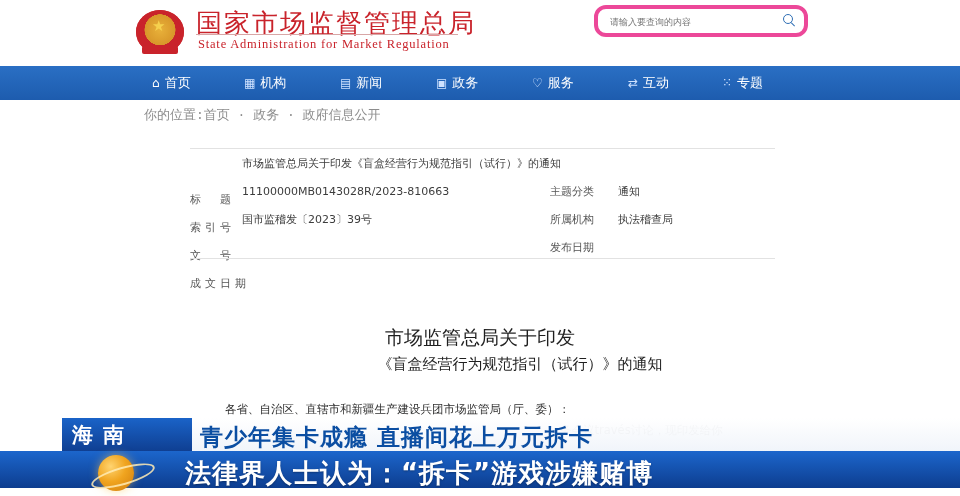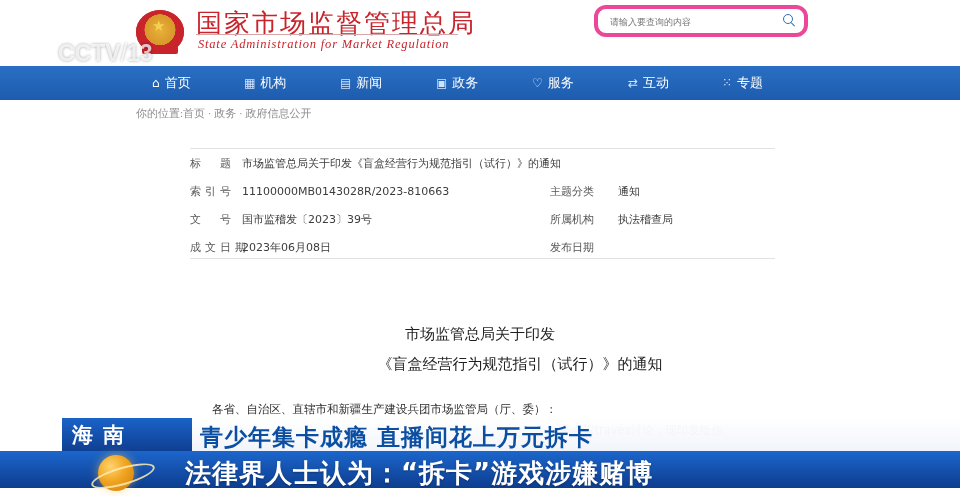--- a/index.html
+++ b/index.html
@@ -65,21 +65,20 @@
     font-family: "DejaVu Sans", sans-serif;
   }
   .title-en {
     position: absolute;
     left: 198px; top: 37px;
     font-size: 12.5px;
     color: #c9232b;
     letter-spacing: 0.8px;
     white-space: nowrap;
     font-family: "Liberation Serif", serif;
-    font-style: italic;
   }
   .title-rule {
     position: absolute;
     left: 196px; top: 34px;
     width: 262px; height: 1px;
     background: #d8a6a6;
   }
   .search-box {
     position: absolute;
     left: 594px; top: 5px;
@@ -142,24 +141,24 @@
   .nav-item .nav-ico {
     font-size: 12px;
     color: #cfe2ff;
     line-height: 1;
   }
   .nav-home .nav-ico { color: #ffffff; }
 
   
   .breadcrumb {
     position: absolute;
-    left: 136px; top: 106px;
-    font-size: 11px;
+    left: 144px; top: 106px;
+    font-size: 13px;
     color: #8d8d8d;
-    font-family: Liberation Serif, serif;
+    font-family: Liberation Mono, monospace;
     white-space: nowrap;
   }
 
   
   .doc-meta {
     position: absolute;
     left: 190px; top: 150px;
     width: 585px;
     font-size: 11px;
     color: #4a4a4a;
@@ -170,20 +169,21 @@
     height: 28px;
     line-height: 28px;
     white-space: nowrap;
   }
   .meta-label {
     position: absolute;
     left: 0;
     width: 52px;
     color: #555;
     letter-spacing: 4px;
+    margin-top: 36px;
   }
   .meta-value {
     position: absolute;
     left: 52px;
     color: #3c3c3c;
     text-align: right;
   }
   .meta-label-r {
     position: absolute;
     left: 360px;
@@ -208,30 +208,30 @@
   
   .doc-title {
     position: absolute;
     width: 960px;
     text-align: center;
     color: #1f1f1f;
     font-family: "DejaVu Sans", sans-serif;
   }
   .doc-title-1 {
     top: 325px;
-    font-size: 15px;
+    font-size: 19px;
   }
   .doc-title-2 {
     top: 355px;
     font-size: 15px;
     padding-left: 40px;
   }
   .doc-body-1 {
     position: absolute;
-    left: 212px; top: 402px;
+    left: 225px; top: 402px;
     font-size: 11.5px;
     color: #2f2f2f;
     font-family: "DejaVu Sans", sans-serif;
     white-space: nowrap;
   }
   .doc-body-2 {
     position: absolute;
     left: 560px; top: 423px;
     font-size: 11.5px;
     color: #2f2f2f;
@@ -418,35 +418,31 @@
       <span class="meta-value-r">通知</span>
     </div>
     <div class="meta-row">
       <span class="meta-label">文　号</span>
       <span class="meta-value">国市监稽发〔2023〕39号</span>
       <span class="meta-label-r">所属机构</span>
       <span class="meta-value-r">执法稽查局</span>
     </div>
     <div class="meta-row">
       <span class="meta-label">成文日期</span>
-      <span class="meta-value">2023年06月08日</span>
       <span class="meta-label-r">发布日期</span>
     </div>
   </div>
   <div class="meta-rule rule-bottom"></div>
 
   <div class="doc-title doc-title-1">市场监管总局关于印发</div>
   <div class="doc-title doc-title-2">《盲盒经营行为规范指引（试行）》的通知</div>
   <div class="doc-body-1">各省、自治区、直辖市和新疆生产建设兵团市场监管局（厅、委）：</div>
   <div class="doc-body-2">务会议través讨论，现印发给你</div>
   <div class="doc-body-3">规范指引（试行）》已经市场监管总局</div>
 
-  <div class="watermark">
-    <span>CCTV</span><span class="slash">/</span><span>13</span>
-  </div>
 
   <div class="lower-third">
     <div class="region-tag">
       <span>海南</span>
     </div>
     <div class="headline-bar">
       <span>青少年集卡成瘾 直播间花上万元拆卡</span>
     </div>
     <div class="main-bar">
       <div class="globe">

